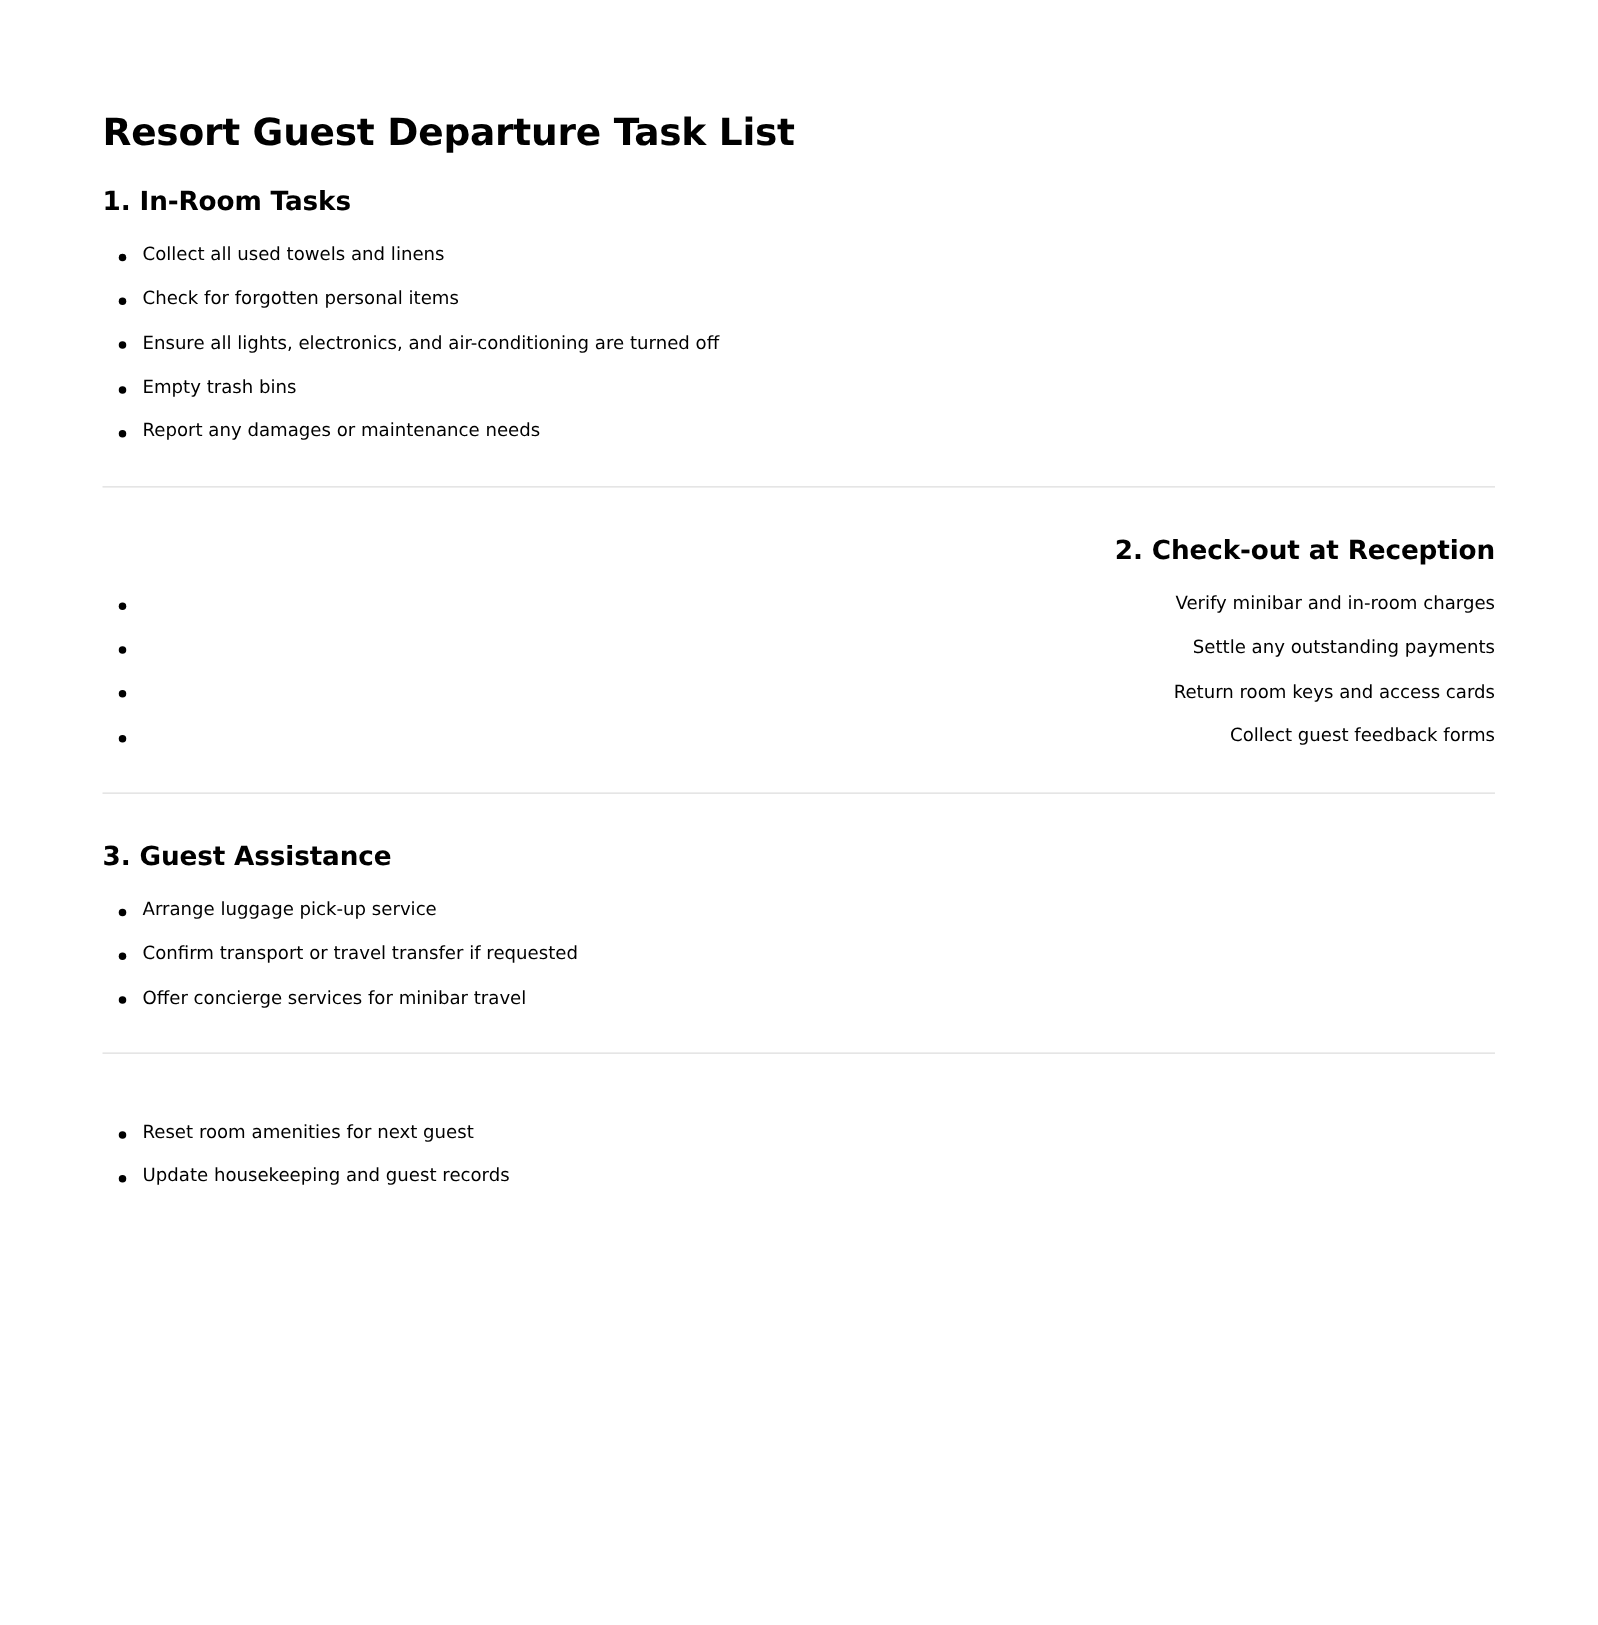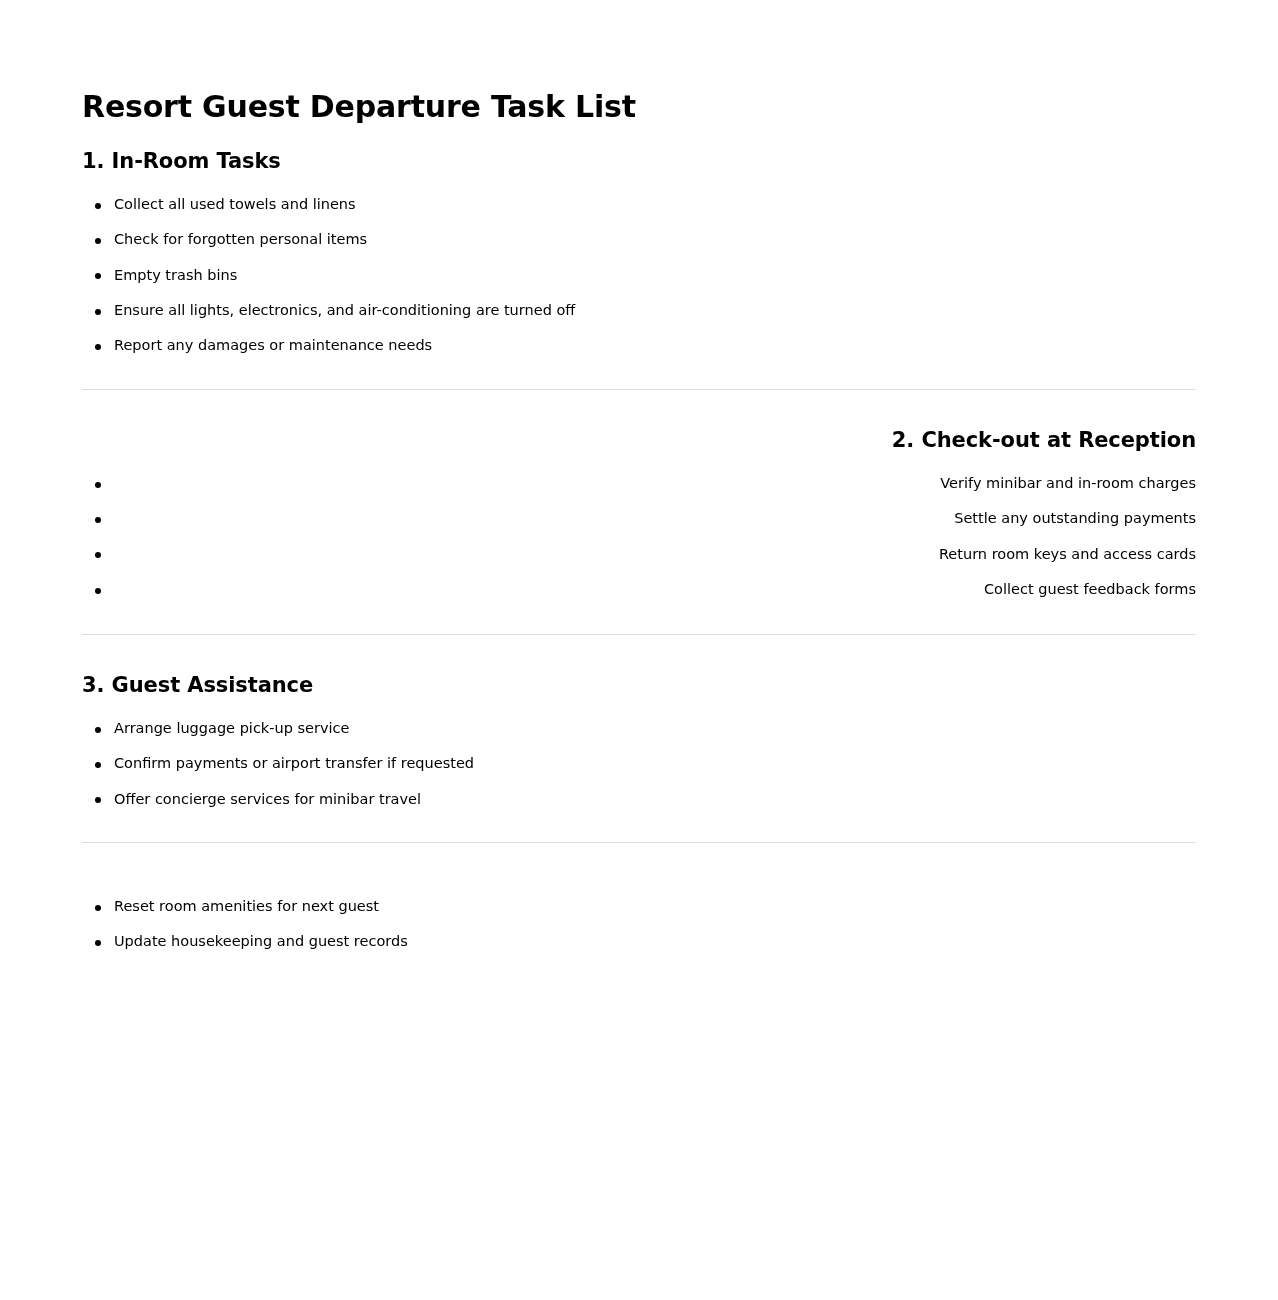--- a/index.html
+++ b/index.html
@@ -83,41 +83,41 @@
 <body>
 
 <div class="page">
   <h1>Resort Guest Departure Task List</h1>
 
   <div class="section" style="top:146px;">
     <h2>1. In-Room Tasks</h2>
     <ul style="margin-top:11px;">
       <li><span class="bullet"></span><span>Collect all used towels and linens</span></li>
       <li><span class="bullet"></span><span>Check for forgotten personal items</span></li>
+      <li><span class="bullet"></span><span>Ensure all lights, electronics, and air-conditioning are turned off</span></li>
       <li><span class="bullet"></span><span>Empty trash bins</span></li>
-      <li><span class="bullet"></span><span>Ensure all lights, electronics, and air-conditioning are turned off</span></li>
       <li><span class="bullet"></span><span>Report any damages or maintenance needs</span></li>
     </ul>
   </div>
 
   <div class="section" style="top:425px;text-align:right;">
     <h2>2. Check-out at Reception</h2>
     <ul style="margin-top:11px;">
       <li><span class="bullet"></span><span>Verify minibar and in-room charges</span></li>
       <li><span class="bullet"></span><span>Settle any outstanding payments</span></li>
       <li><span class="bullet"></span><span>Return room keys and access cards</span></li>
       <li><span class="bullet"></span><span>Collect guest feedback forms</span></li>
     </ul>
   </div>
 
   <div class="section" style="top:670px;">
     <h2>3. Guest Assistance</h2>
     <ul style="margin-top:11px;">
       <li><span class="bullet"></span><span>Arrange luggage pick-up service</span></li>
-      <li><span class="bullet"></span><span>Confirm payments or airport transfer if requested</span></li>
+      <li><span class="bullet"></span><span>Confirm transport or travel transfer if requested</span></li>
       <li><span class="bullet"></span><span>Offer concierge services for minibar travel</span></li>
     </ul>
   </div>
 
   <div class="section" style="top:878px;">
     <ul style="margin-top:11px;">
       <li><span class="bullet"></span><span>Reset room amenities for next guest</span></li>
       <li><span class="bullet"></span><span>Update housekeeping and guest records</span></li>
     </ul>
   </div>

